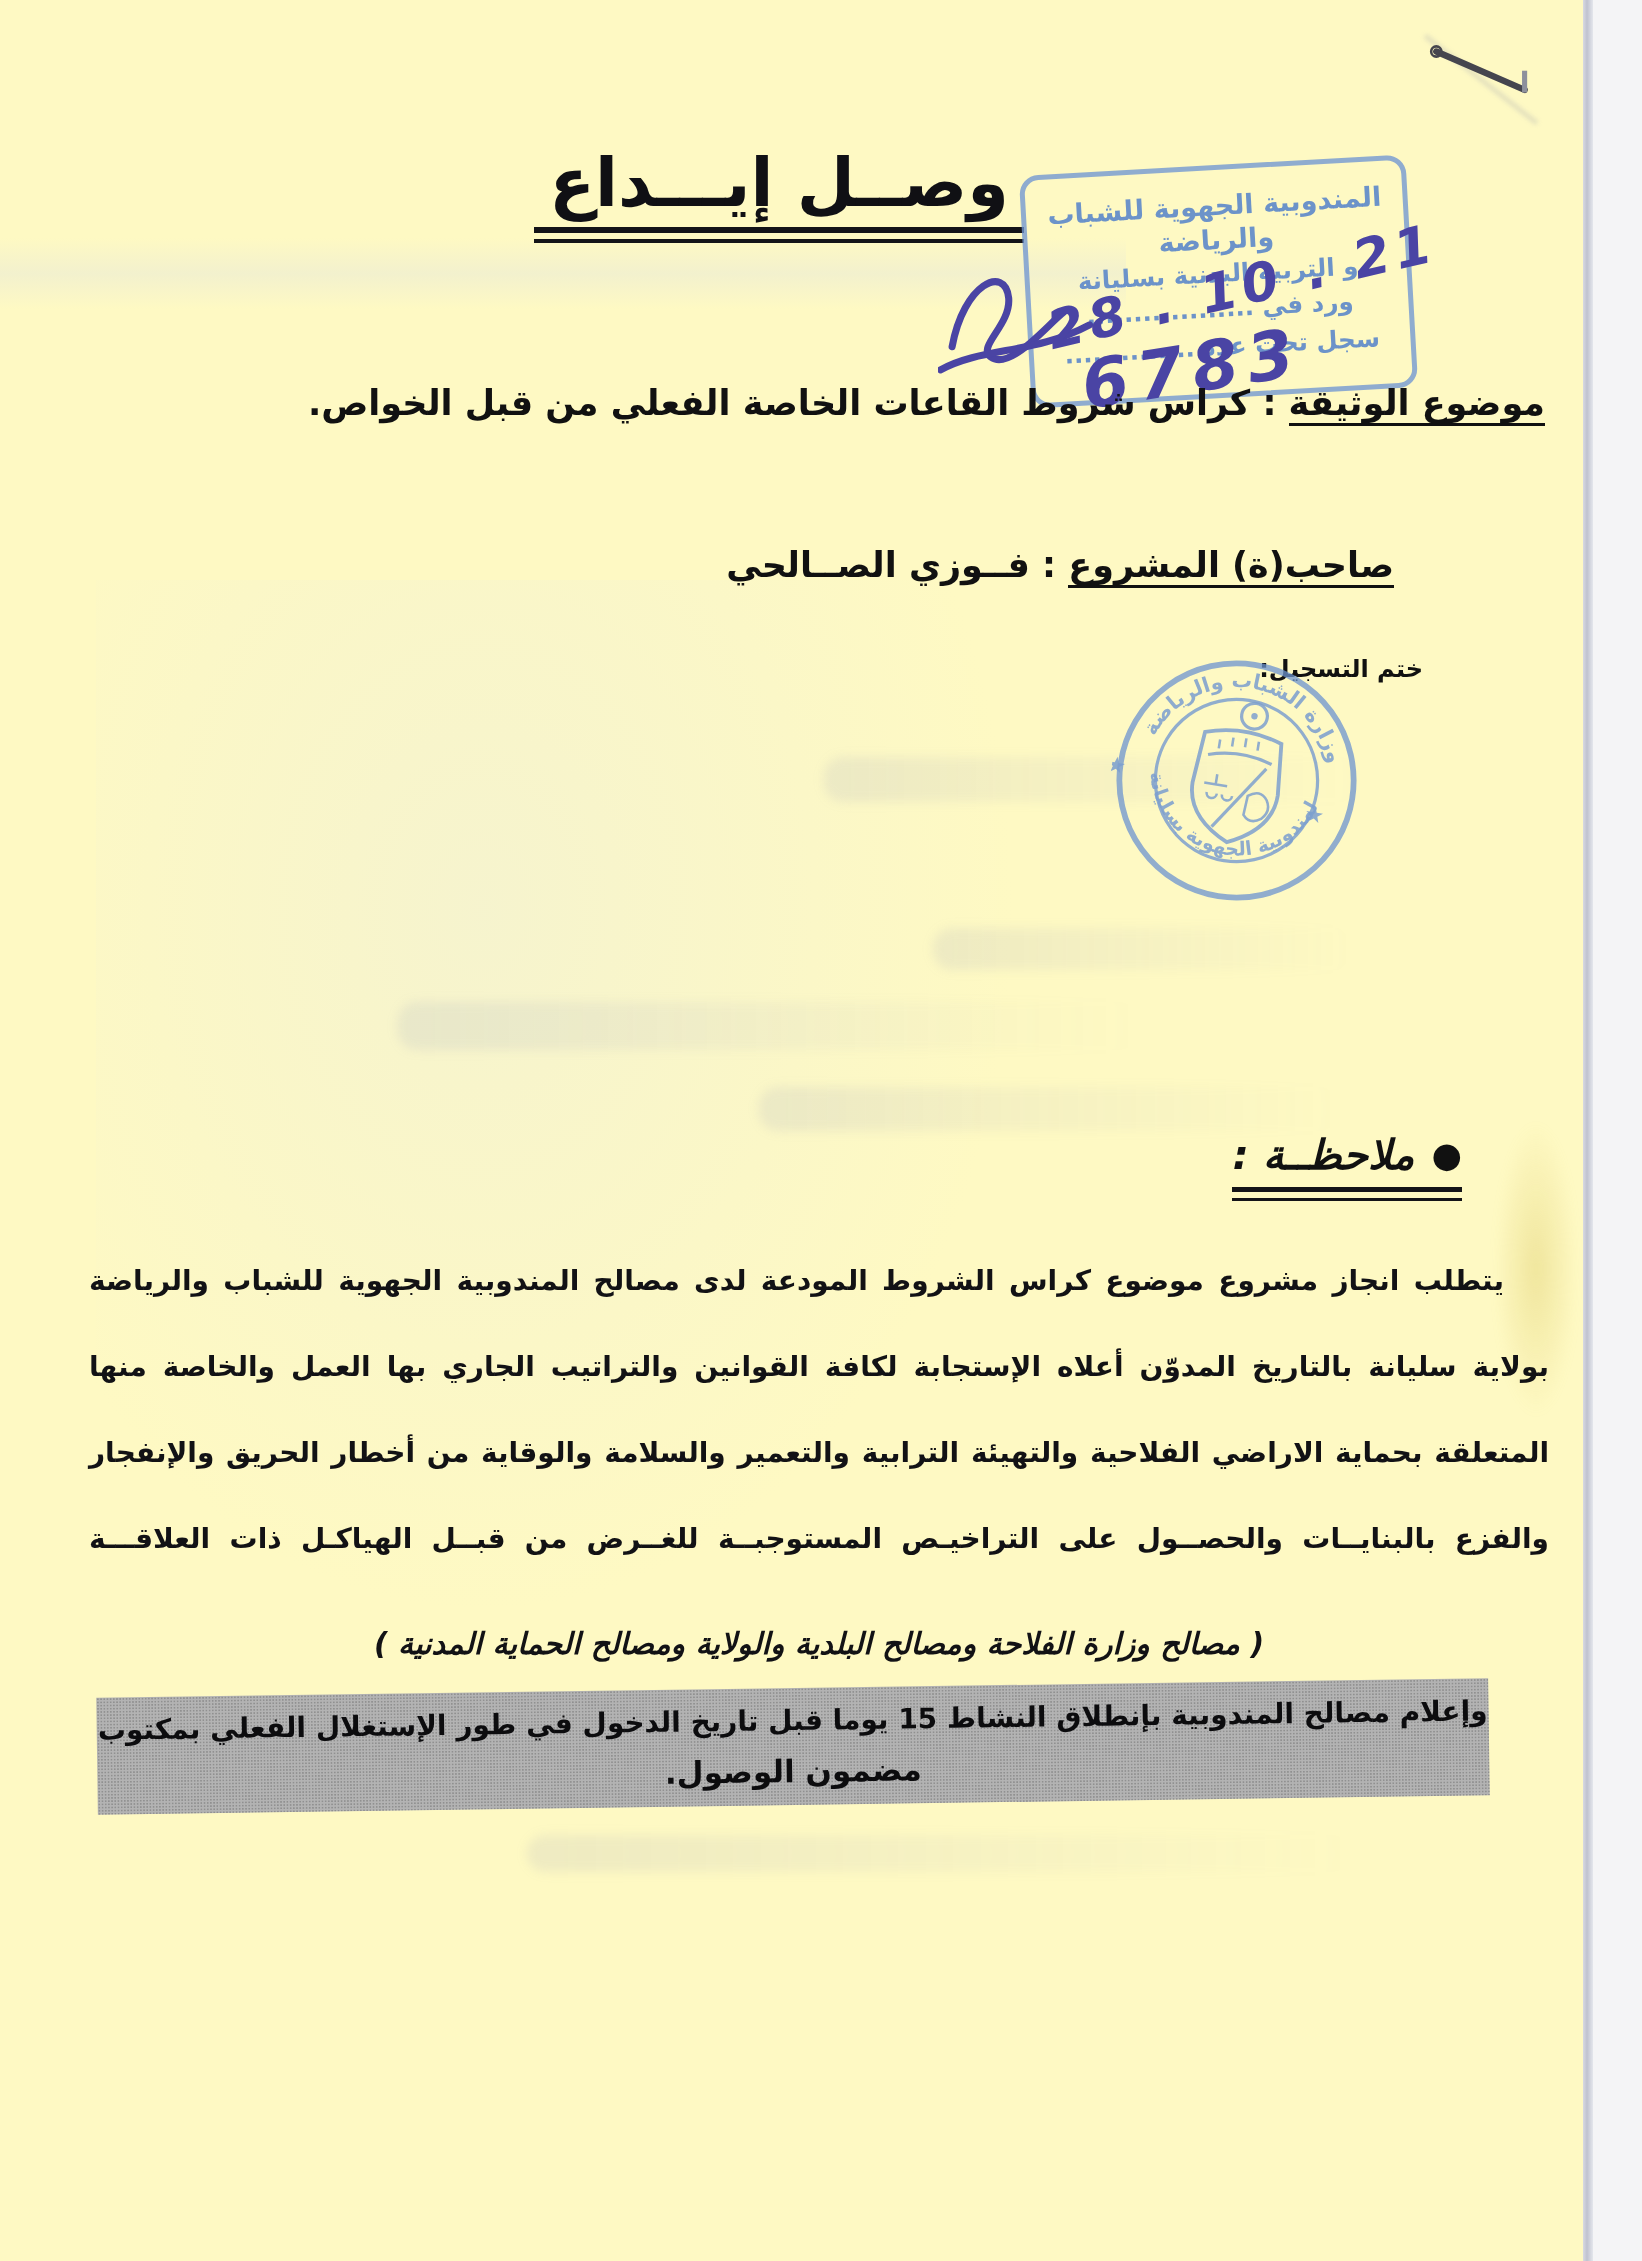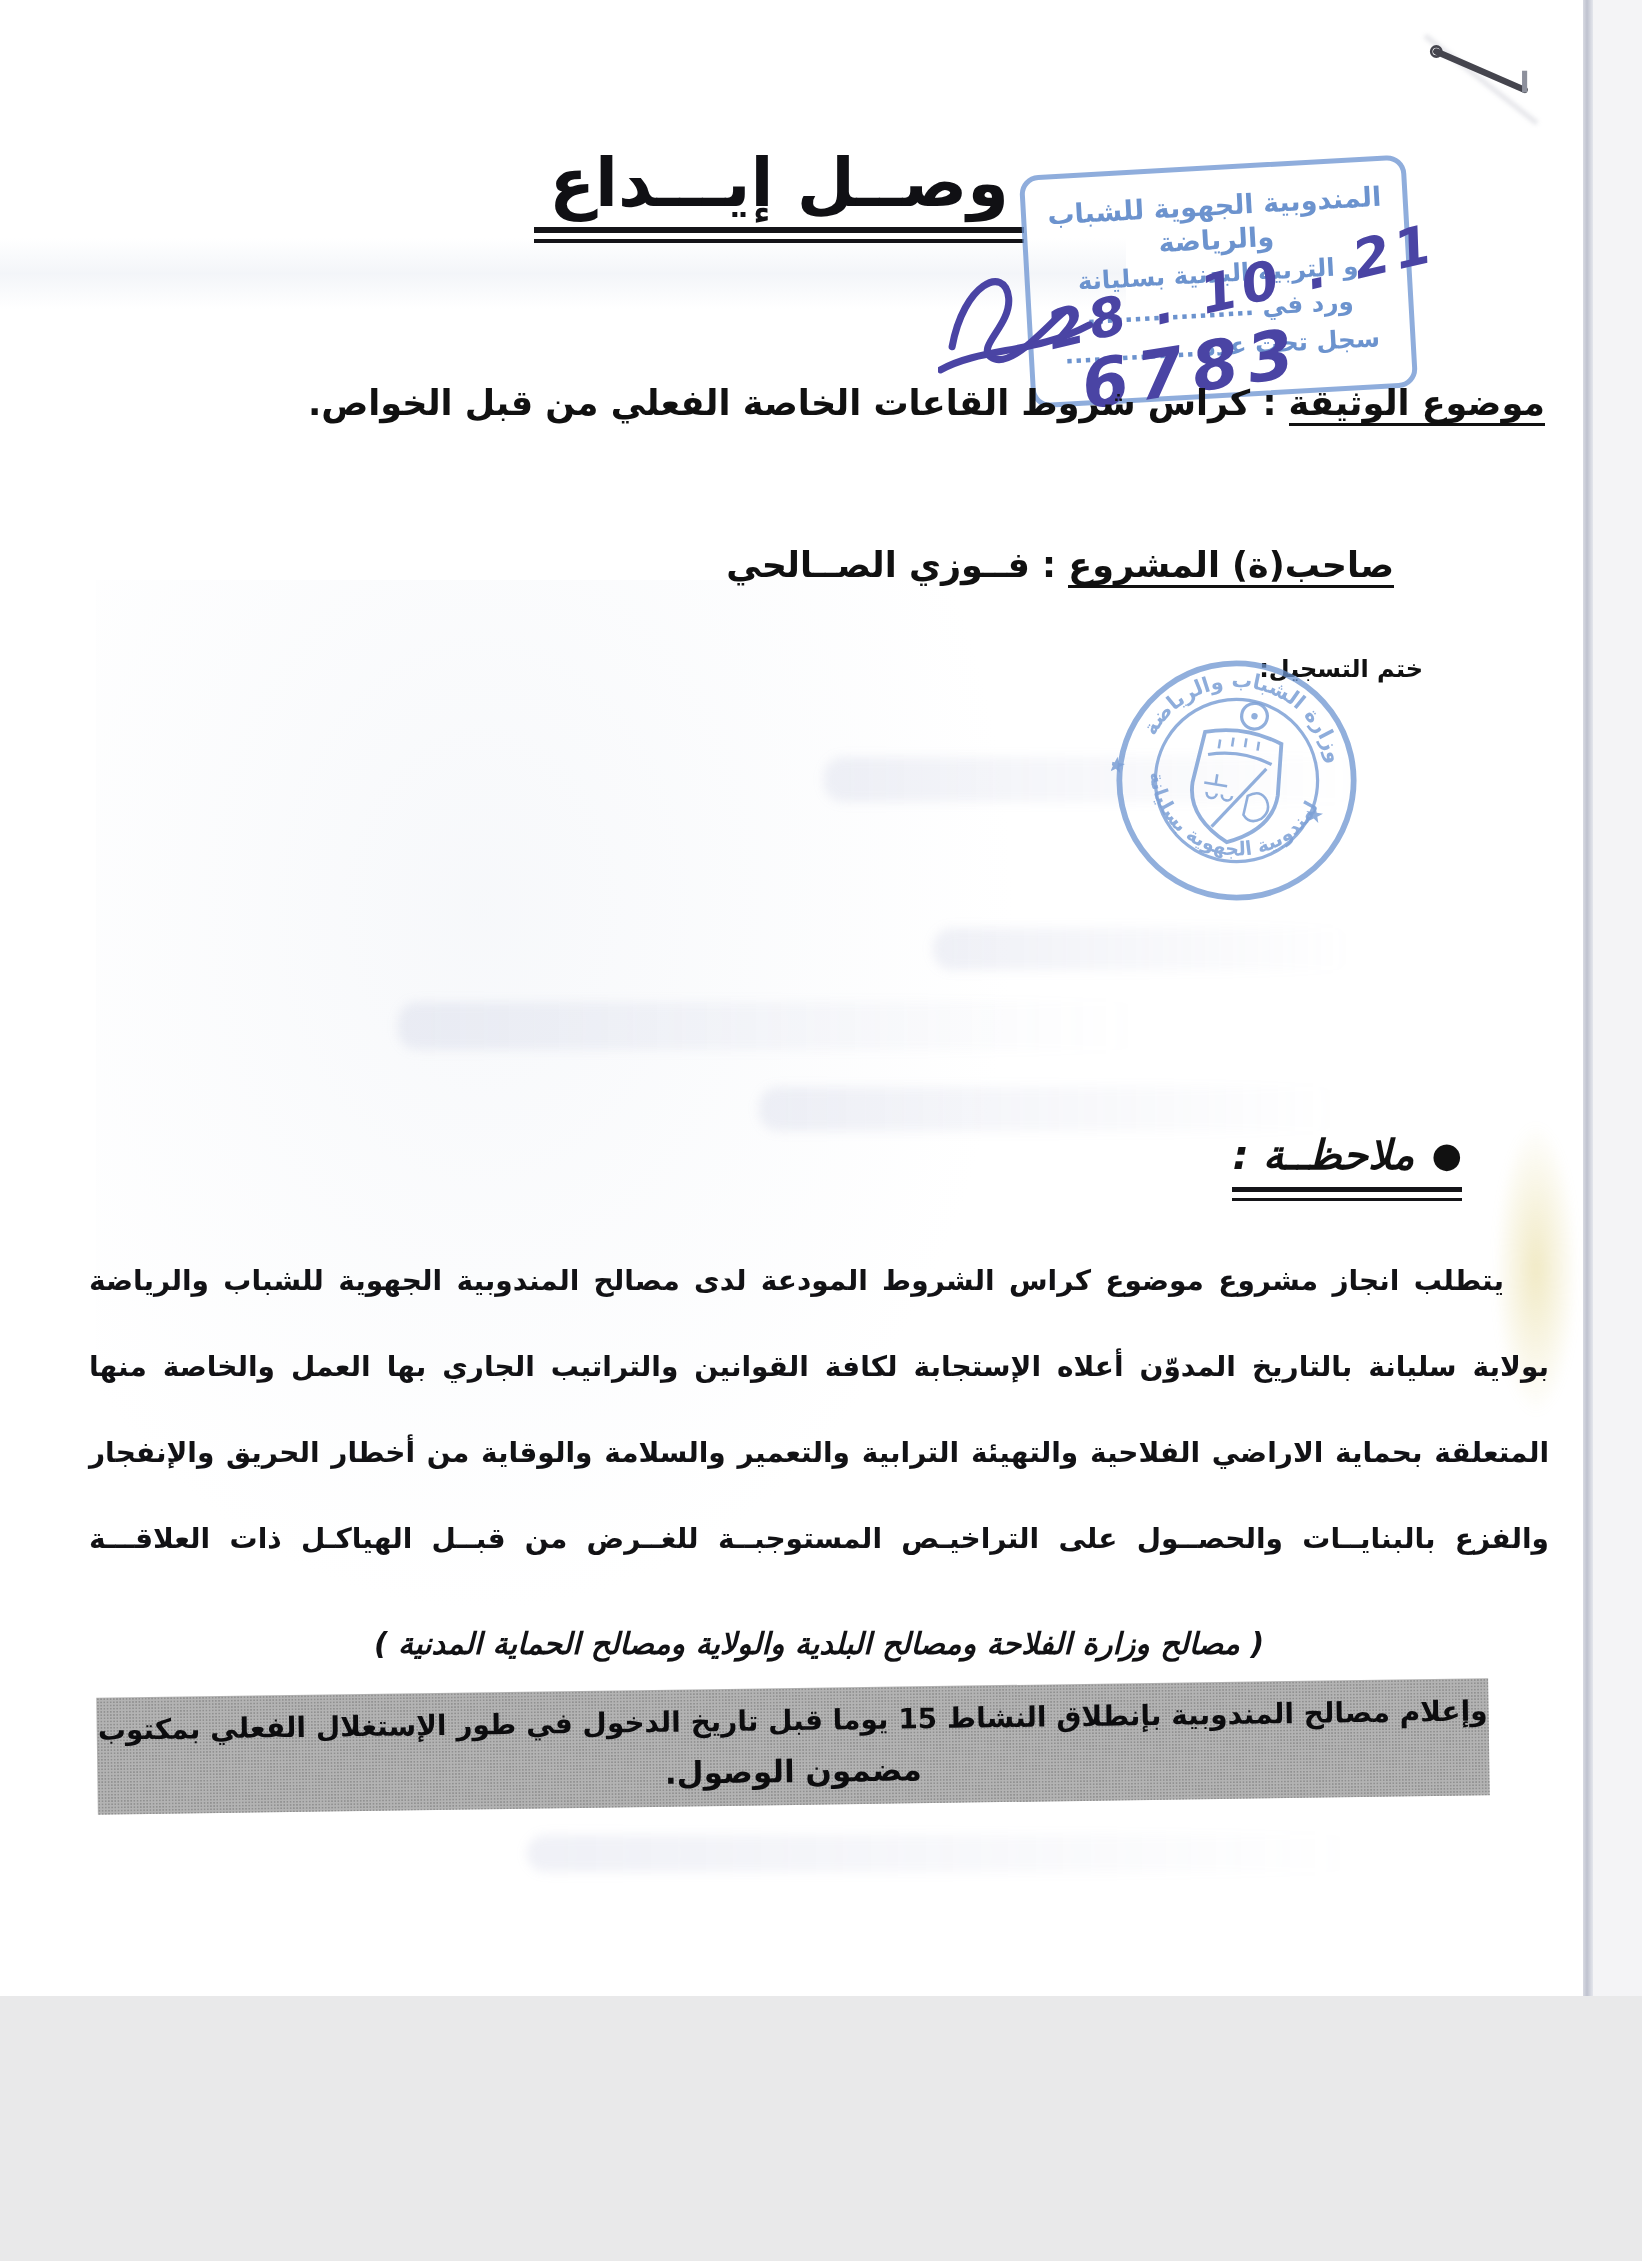--- a/index.html
+++ b/index.html
@@ -1,18 +1,18 @@
 <!DOCTYPE html>
 <html lang="ar" dir="rtl" style="font-size:10.3px"><head>
 <meta charset="utf-8">
 <style>
   html,body{margin:0;padding:0;background:#e9e9ea;}
   .sheet{
-    position:relative;width:1643px;height:1996px;overflow:hidden;
-    background:#ffffff;
+    position:relative;width:1643px;height:2261px;overflow:hidden;
+    background:#fef9c3;
     font-family:"DejaVu Sans", sans-serif;
     direction:rtl;color:#111;
   }
   
   .tint{position:absolute;pointer-events:none;}
   .tint-band{left:0;top:238px;width:1127px;height:71px;
     background:linear-gradient(180deg,rgba(213,220,233,.0),rgba(213,220,233,.28),rgba(213,220,233,.0));}
   .tint-big{left:97px;top:580px;width:966px;height:1095px;
     background:radial-gradient(ellipse at 40% 30%,rgba(222,228,238,.25),transparent 65%);}
   

